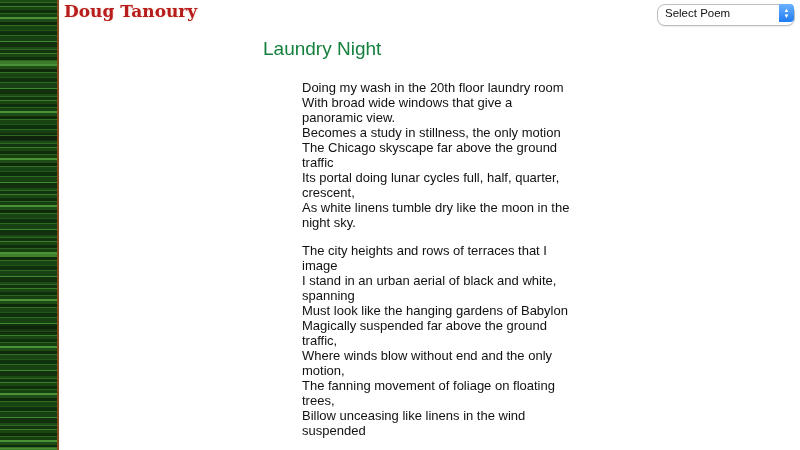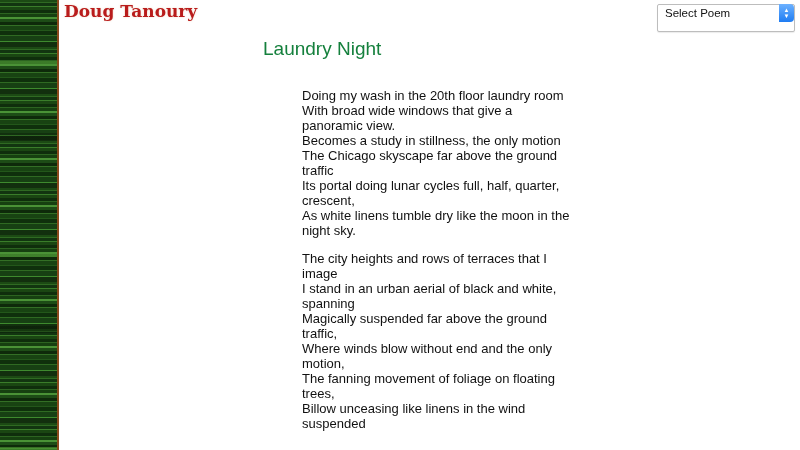--- a/index.html
+++ b/index.html
@@ -60,23 +60,23 @@
       font-size: 17px;
       color: #b91c1c;
       letter-spacing: 0px;
       text-shadow: 0 0 2px rgba(200,140,80,0.35);
     }
     .poem-select {
       position: absolute;
       left: 657px;
       top: 4px;
       width: 138px;
-      height: 28px;
+      height: 22px;
       border: 1px solid #bdbdbd;
-      border-radius: 2px;
+      border-radius: 8px;
       background: #ffffff;
       box-sizing: border-box;
       font-size: 11.5px;
       color: #111;
       box-shadow: 0 1px 1px rgba(0,0,0,0.08);
     }
     .poem-select .label {
       position: absolute;
       left: 7px;
       top: 2px;
@@ -108,21 +108,21 @@
     .poem-body {
       position: absolute;
       left: 302px;
       top: 80px;
       width: 268px;
       font-size: 13px;
       line-height: 15px;
       color: #111111;
     }
     .stanza {
-      margin: 8px 0 13px 0;
+      margin: 0 0 13px 0;
     }
     .line {
       display: block;
     }
   </style>
 </head>
 <body>
 
 <div class="sidebar"></div>
 
@@ -143,18 +143,19 @@
     <span class="line">Doing my wash in the 20th floor laundry room</span>
     <span class="line">With broad wide windows that give a panoramic view.</span>
     <span class="line">Becomes a study in stillness, the only motion</span>
     <span class="line">The Chicago skyscape far above the ground traffic</span>
     <span class="line">Its portal doing lunar cycles full, half, quarter, crescent,</span>
     <span class="line">As white linens tumble dry like the moon in the night sky.</span>
   </div>
   <div class="stanza">
     <span class="line">The city heights and rows of terraces that I image</span>
     <span class="line">I stand in an urban aerial of black and white, spanning</span>
+    <span class="line">Must look like the hanging gardens of Babylon</span>
     <span class="line">Magically suspended far above the ground traffic,</span>
     <span class="line">Where winds blow without end and the only motion,</span>
     <span class="line">The fanning movement of foliage on floating trees,</span>
     <span class="line">Billow unceasing like linens in the wind suspended</span>
   </div>
 </div>
 
 </body></html>

